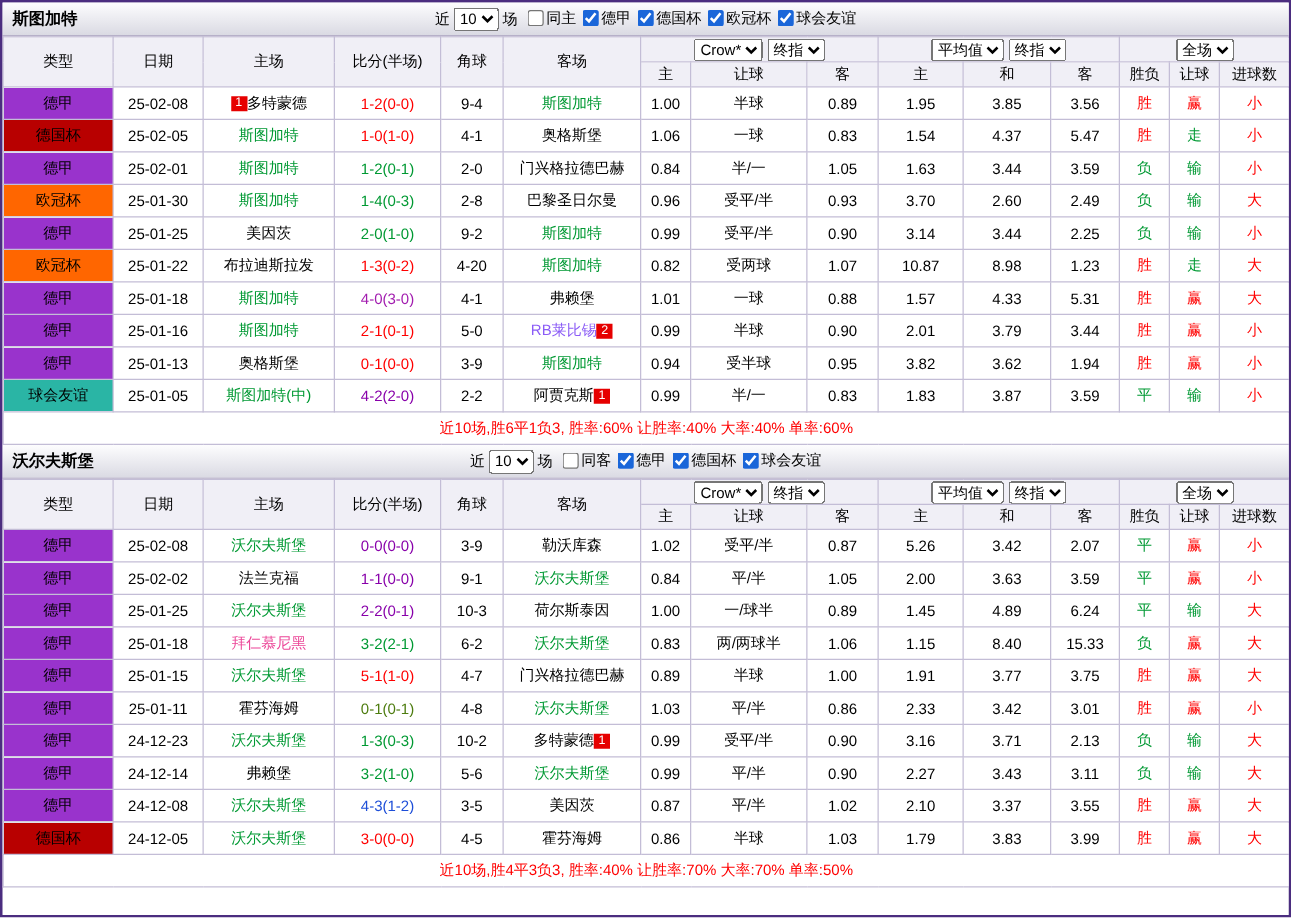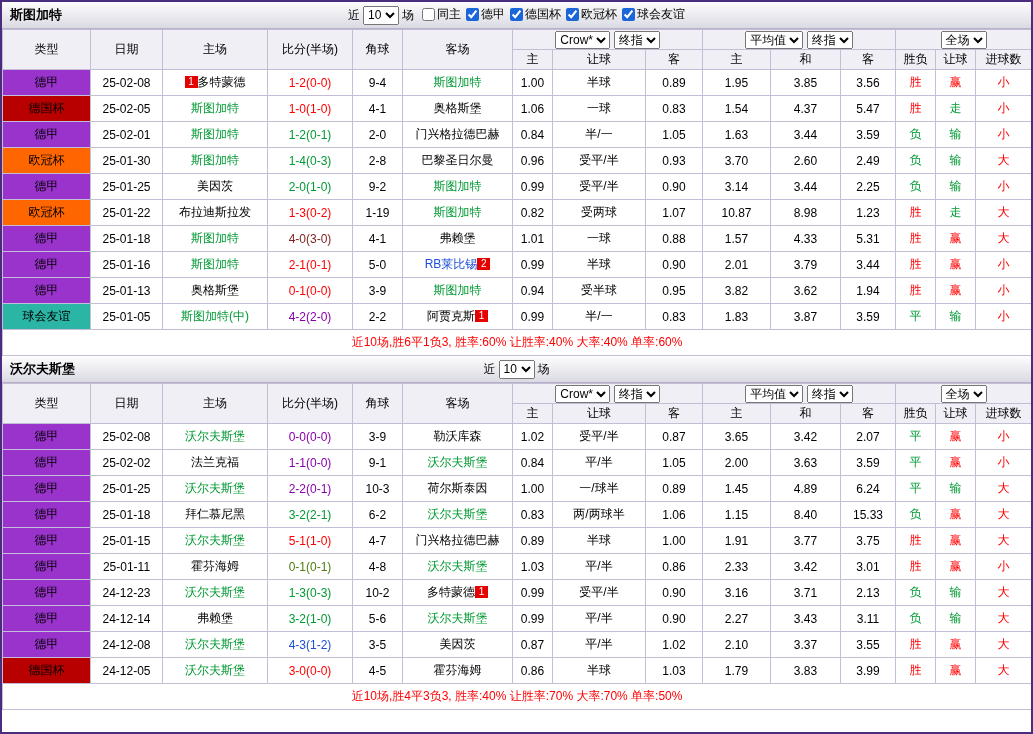--- a/index.html
+++ b/index.html
@@ -178,56 +178,56 @@
             <td>2.25</td>
             <td style="color: rgb(0, 153, 51);">负</td>
             <td style="color: rgb(0, 153, 51);">输</td>
             <td style="color: rgb(255, 0, 0);">小</td>
           </tr>
           <tr>
             <td class="league-cell" style="background: rgb(255, 102, 0);">欧冠杯</td>
             <td>25-01-22</td>
             <td><span style="color: rgb(0, 0, 0);">布拉迪斯拉发</span></td>
             <td style="color: rgb(255, 0, 0);">1-3(0-2)</td>
-            <td>1-19</td>
+            <td>4-20</td>
             <td><span style="color: rgb(0, 153, 51);">斯图加特</span></td>
             <td>0.82</td>
             <td>受两球</td>
             <td>1.07</td>
             <td>10.87</td>
             <td>8.98</td>
             <td>1.23</td>
             <td style="color: rgb(255, 0, 0);">胜</td>
             <td style="color: rgb(0, 153, 51);">走</td>
             <td style="color: rgb(255, 0, 0);">大</td>
           </tr>
           <tr>
             <td class="league-cell" style="background: rgb(153, 51, 204);">德甲</td>
             <td>25-01-18</td>
             <td><span style="color: rgb(0, 153, 51);">斯图加特</span></td>
-            <td style="color: #7f1d1d;">4-0(3-0)</td>
+            <td style="color: #a21caf;">4-0(3-0)</td>
             <td>4-1</td>
             <td><span style="color: rgb(0, 0, 0);">弗赖堡</span></td>
             <td>1.01</td>
             <td>一球</td>
             <td>0.88</td>
             <td>1.57</td>
             <td>4.33</td>
             <td>5.31</td>
             <td style="color: rgb(255, 0, 0);">胜</td>
             <td style="color: rgb(255, 0, 0);">赢</td>
             <td style="color: rgb(255, 0, 0);">大</td>
           </tr>
           <tr>
             <td class="league-cell" style="background: rgb(153, 51, 204);">德甲</td>
             <td>25-01-16</td>
             <td><span style="color: rgb(0, 153, 51);">斯图加特</span></td>
             <td style="color: rgb(255, 0, 0);">2-1(0-1)</td>
             <td>5-0</td>
-            <td><span style="color: #1d4ed8;">RB莱比锡</span><span class="badge" style="background: rgb(230, 0, 0);">2</span></td>
+            <td><span style="color: #8b5cf6;">RB莱比锡</span><span class="badge" style="background: rgb(230, 0, 0);">2</span></td>
             <td>0.99</td>
             <td>半球</td>
             <td>0.90</td>
             <td>2.01</td>
             <td>3.79</td>
             <td>3.44</td>
             <td style="color: rgb(255, 0, 0);">胜</td>
             <td style="color: rgb(255, 0, 0);">赢</td>
             <td style="color: rgb(255, 0, 0);">小</td>
           </tr>
@@ -274,20 +274,21 @@
     </table>
   </div>
 
   <div class="section">
     <div class="section-bar">
       <span class="team-title">沃尔夫斯堡</span>
       <span class="filters">
         <span>近</span>
         <select><option>10</option></select>
         <span>场</span>
+        <span id="filter-cbs-1"><label class="cb-label"><input type="checkbox" style="">同客</label><label class="cb-label"><input type="checkbox" checked="" style="">德甲</label><label class="cb-label"><input type="checkbox" checked="" style="">德国杯</label><label class="cb-label"><input type="checkbox" checked="" style="">球会友谊</label></span>
       </span>
     </div>
     <table class="stat-table">
       <colgroup>
         <col style="width:88px">
           <col style="width:72px">
           <col style="width:105px">
           <col style="width:85px">
           <col style="width:50px">
           <col style="width:110px">
@@ -337,21 +338,21 @@
           <tr>
             <td class="league-cell" style="background: rgb(153, 51, 204);">德甲</td>
             <td>25-02-08</td>
             <td><span style="color: rgb(0, 153, 51);">沃尔夫斯堡</span></td>
             <td style="color: rgb(136, 0, 170); margin-top: 24px;">0-0(0-0)</td>
             <td>3-9</td>
             <td><span style="color: rgb(0, 0, 0);">勒沃库森</span></td>
             <td>1.02</td>
             <td>受平/半</td>
             <td>0.87</td>
-            <td>3.65</td>
+            <td>5.26</td>
             <td>3.42</td>
             <td>2.07</td>
             <td style="color: rgb(0, 153, 51);">平</td>
             <td style="color: rgb(255, 0, 0);">赢</td>
             <td style="color: rgb(255, 0, 0);">小</td>
           </tr>
           <tr>
             <td class="league-cell" style="background: rgb(153, 51, 204);">德甲</td>
             <td>25-02-02</td>
             <td><span style="color: rgb(0, 0, 0);">法兰克福</span></td>
@@ -381,21 +382,21 @@
             <td>1.45</td>
             <td>4.89</td>
             <td>6.24</td>
             <td style="color: rgb(0, 153, 51);">平</td>
             <td style="color: rgb(0, 153, 51);">输</td>
             <td style="color: rgb(255, 0, 0);">大</td>
           </tr>
           <tr>
             <td class="league-cell" style="background: rgb(153, 51, 204);">德甲</td>
             <td>25-01-18</td>
-            <td><span style="color: #000000;">拜仁慕尼黑</span></td>
+            <td><span style="color: #ec4899;">拜仁慕尼黑</span></td>
             <td style="color: rgb(0, 153, 51);">3-2(2-1)</td>
             <td>6-2</td>
             <td><span style="color: rgb(0, 153, 51);">沃尔夫斯堡</span></td>
             <td>0.83</td>
             <td>两/两球半</td>
             <td>1.06</td>
             <td>1.15</td>
             <td>8.40</td>
             <td>15.33</td>
             <td style="color: rgb(0, 153, 51);">负</td>

